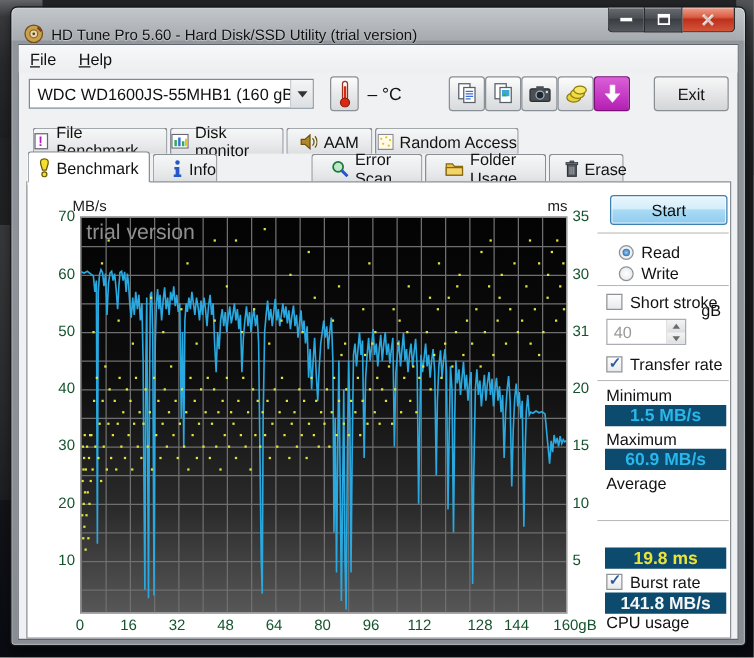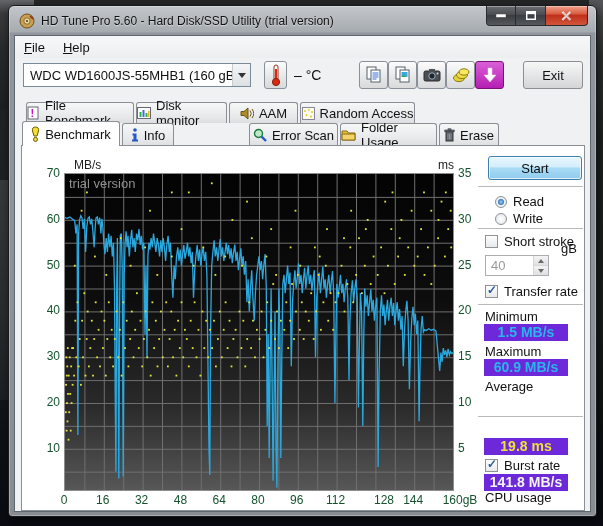--- a/index.html
+++ b/index.html
@@ -13,21 +13,21 @@
              background:linear-gradient(180deg,#9a9da1 0%,#4a4c4f 12%,#2c2e30 45%,#1a1c1e 100%); opacity:.55; }
   .frag-tr { right:0; top:0; width:14px; height:140px;
              background:linear-gradient(180deg,#8f9296 0%,#3f4144 40%,#202224 100%); opacity:.45; }
   .frag-l2 { left:0; top:180px; width:10px; height:220px; background:linear-gradient(180deg,#5c5e61,#2a2c2e); opacity:.4; }
 
   
   .window { position:absolute; left:8px; top:5px; width:589px; height:512px;
             border:1px solid #17191b; border-radius:6px 6px 4px 4px;
             background:linear-gradient(180deg,#c3c7cb 0%,#a6abb0 26px,#90969c 27px,#878d93 100%);
             box-shadow:0 0 0 1px rgba(255,255,255,.28) inset, 2px 4px 10px rgba(0,0,0,.6); }
-  .titlebar { position:absolute; left:0; top:0; right:0; height:29px; display:flex; align-items:center; }
+  .titlebar { position:absolute; left:0; top:0; right:0; height:29px; display:flex; align-items:flex-end; }
   .app-icon { width:16px; height:16px; margin:0 6px 0 10px; flex:0 0 auto; }
   .title-text { font-size:12px; color:#101010; text-shadow:0 1px 1px rgba(255,255,255,.55); white-space:nowrap; }
   .caption-buttons { position:absolute; right:8px; top:0; display:flex; }
   .cap-btn { height:20px; border:1px solid #2a2c2e; border-top:none; display:flex; align-items:center; justify-content:center;
              background:linear-gradient(180deg,#6a6e73 0%,#4a4e53 45%,#3a3e43 50%,#55595e 100%);
              box-shadow:0 1px 0 rgba(255,255,255,.35) inset; }
   .cap-min { width:30px; border-radius:0 0 0 4px; }
   .cap-max { width:30px; border-left:none; }
   .cap-close { width:42px; border-left:none; border-radius:0 0 4px 0;
                background:linear-gradient(180deg,#f0a08c 0%,#d95f44 40%,#c0301c 50%,#d2563a 100%); }
@@ -59,40 +59,40 @@
   .exit-btn { position:absolute; left:508px; top:3px; width:60px; height:28px; border:1px solid #8a8f94; border-radius:3px;
               background:linear-gradient(#f7f7f7,#e2e3e5 60%,#d3d5d7); font-size:13px; color:#111;
               display:flex; align-items:center; justify-content:center; }
 
   
   .tabctrl { position:absolute; left:6px; top:66px; width:565px; height:410px; }
   .tab { position:absolute; display:flex; align-items:center; justify-content:center; gap:5px;
          border:1px solid #898f94; border-bottom:none; border-radius:3px 3px 0 0; font-size:13px; color:#111;
          background:linear-gradient(#f6f7f7,#e6e8ea 70%,#dcdee0); }
   .tab-row1 { top:0; height:21px; }
-  .tab-row2 { top:21px; height:23px; }
+  .tab-row2 { top:21px; height:23px;padding-left:15px; }
   .tab-active { top:19px; height:25px; background:#fff; z-index:3; box-shadow:0 2px 0 #fff; }
   .tab svg { flex:0 0 auto; }
 
   .tabpage { position:absolute; left:0; top:43px; width:564px; height:366px; background:#fff;
              border:1px solid #898f94; z-index:2; }
 
   
   .graph-area { position:absolute; left:0; top:0; width:455px; height:366px; }
   .plot { position:absolute; left:42px; top:27px; width:390px; height:318px; border:1px solid #8d8d8d;
           background:linear-gradient(180deg,#030303 0%,#0d0d0d 40%,#2b2b2b 74%,#575757 100%); }
   .plot svg { position:absolute; left:0; top:0; }
   .axis-unit { position:absolute; font-size:12px; color:#1c1c1c; }
-  .unit-left { left:52px; top:12px;text-align:center; }
+  .unit-left { left:36px; top:12px;text-align:center; }
   .unit-right { left:400px; top:12px; width:32px; text-align:right; }
   .tick { position:absolute; font-size:12px; color:#14532d; }
   .tick-left { width:34px; text-align:right; }
   .tick-right { width:30px; text-align:left; }
   .tick-x { text-align:center; }
-  .watermark { position:absolute; left:47px; top:30px; font-size:13px; color:#8f8f8f; }
+  .watermark { position:absolute; left:47px; top:30px; font-size:17px; color:#8f8f8f; }
 
   
   .panel { position:absolute; left:455px; top:0; width:109px; height:366px; font-size:13px; color:#111; }
   .start-btn { position:absolute; left:11px; top:10px; width:94px; height:24px; border:1px solid #3c7fb1; border-radius:3px;
                background:linear-gradient(#eaf6fd,#d3eefb 45%,#a9dbf5 50%,#90cbee); font-size:13px; color:#0b0b0b;
                display:flex; align-items:center; justify-content:center; box-shadow:0 0 0 1px rgba(255,255,255,.7) inset; }
   .sep { position:absolute; left:1px; width:105px; height:2px; border-top:1px solid #b9b9b9; border-bottom:1px solid #fff; }
   .ctl-row { position:absolute; display:flex; align-items:center; gap:6px;text-align:center; }
   .radio { width:12px; height:12px; border-radius:50%; border:1px solid #8e9297; background:radial-gradient(#fff,#dfe3e6); position:relative; }
   .radio.sel::after { content:""; position:absolute; left:2px; top:2px; width:6px; height:6px; border-radius:50%;
@@ -101,21 +101,21 @@
   .checkbox.checked::after { content:"\2713"; position:absolute; left:1px; top:-3px; font-size:12px; font-weight:bold; color:#2c5aa0; }
   .spin { position:absolute; left:8px; top:109px; width:64px; height:21px; border:1px solid #abadb3; background:#fff; display:flex; }
   .spin-val { flex:1; font-size:13px; color:#9a9a9a; padding:2px 0 0 5px; }
   .spin-btns { width:15px; display:flex; flex-direction:column; border-left:1px solid #d5d7da; }
   .spin-b { flex:1; background:linear-gradient(#f4f4f4,#dfe0e2); display:flex; align-items:center; justify-content:center; }
   .spin-b + .spin-b { border-top:1px solid #d5d7da; }
   .tri-up-s { width:0;height:0;border-left:3px solid transparent;border-right:3px solid transparent;border-bottom:4px solid #6a6a6a; }
   .tri-dn-s { width:0;height:0;border-left:3px solid transparent;border-right:3px solid transparent;border-top:4px solid #6a6a6a; }
   .gb-label { position:absolute; left:84px; top:95px; font-size:13px; }
   .plabel { position:absolute; left:8px; font-size:13px; }
-  .vbox { position:absolute; left:7px; width:84px; height:17px; background:#6d28d9; color:#f2f2f2;
+  .vbox { position:absolute; left:7px; width:97px; height:17px; background:#0c4a6e; color:#f2f2f2;
           font-size:14px; font-weight:bold; text-align:center; line-height:17px; }
   .v-cyan { color:#29b6ea; } .v-yellow { color:#ece33a; } .v-white { color:#f5f5f5; }
 </style>
 </head>
 <body>
 
 <div class="desk-frag frag-tl"></div>
 <div class="desk-frag frag-tr"></div>
 <div class="desk-frag frag-l2"></div>
 
@@ -582,21 +582,21 @@
           <span class="watermark">trial version</span>
         <div class="tick tick-left" style="left: 4px; top: 20px; width: 34px;">70</div>
             <div class="tick tick-left" style="left: 4px; top: 65.7971px; width: 34px;">60</div>
             <div class="tick tick-left" style="left: 4px; top: 111.594px; width: 34px;">50</div>
             <div class="tick tick-left" style="left: 4px; top: 157.391px; width: 34px;">40</div>
             <div class="tick tick-left" style="left: 4px; top: 203.188px; width: 34px;">30</div>
             <div class="tick tick-left" style="left: 4px; top: 248.986px; width: 34px;">20</div>
             <div class="tick tick-left" style="left: 4px; top: 294.783px; width: 34px;">10</div>
             <div class="tick tick-right" style="left: 436px; top: 20px; width: 30px;">35</div>
             <div class="tick tick-right" style="left: 436px; top: 65.7971px; width: 30px;">30</div>
-            <div class="tick tick-right" style="left: 436px; top: 111.594px; width: 30px;">25</div>
+            <div class="tick tick-right" style="left: 436px; top: 111.594px; width: 30px;">31</div>
             <div class="tick tick-right" style="left: 436px; top: 157.391px; width: 30px;">20</div>
             <div class="tick tick-right" style="left: 436px; top: 203.188px; width: 30px;">15</div>
             <div class="tick tick-right" style="left: 436px; top: 248.986px; width: 30px;">10</div>
             <div class="tick tick-right" style="left: 436px; top: 294.783px; width: 30px;">5</div>
             <div class="tick tick-x" style="left: 22px; top: 347px; width: 40px;">0</div>
             <div class="tick tick-x" style="left: 60.8px; top: 347px; width: 40px;">16</div>
             <div class="tick tick-x" style="left: 99.6px; top: 347px; width: 40px;">32</div>
             <div class="tick tick-x" style="left: 138.4px; top: 347px; width: 40px;">48</div>
             <div class="tick tick-x" style="left: 177.2px; top: 347px; width: 40px;">64</div>
             <div class="tick tick-x" style="left: 216px; top: 347px; width: 40px;">80</div>

